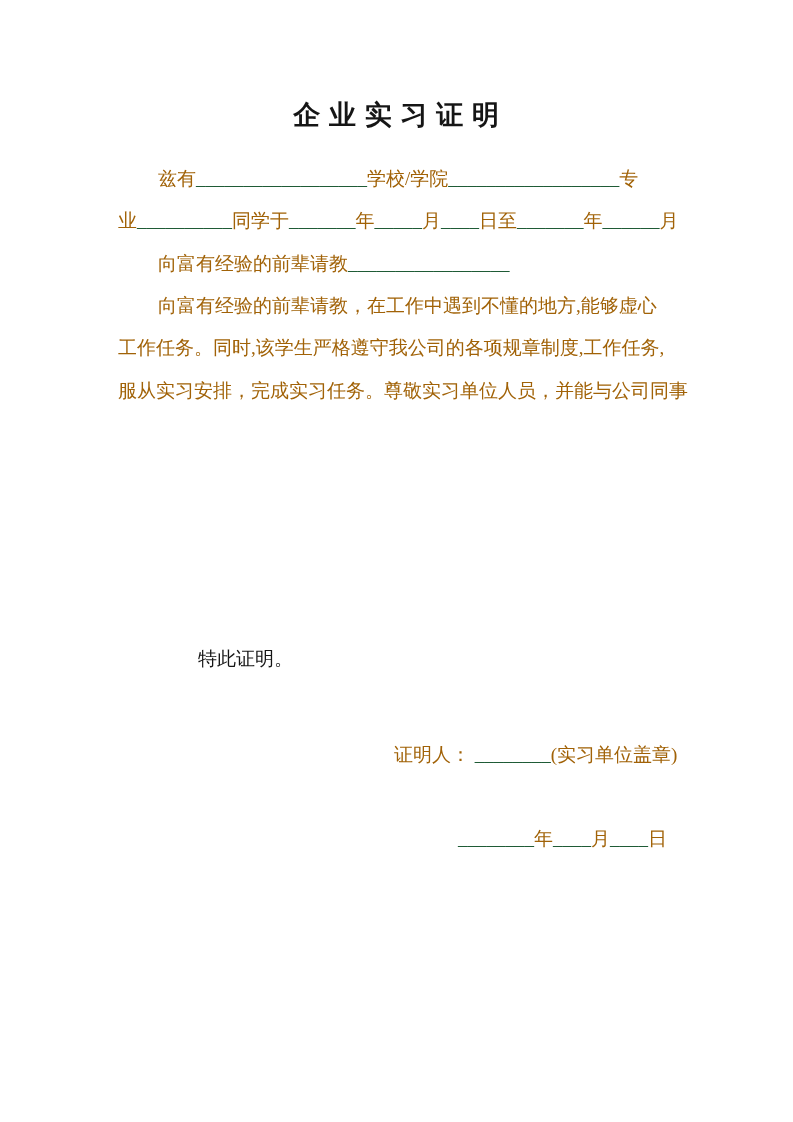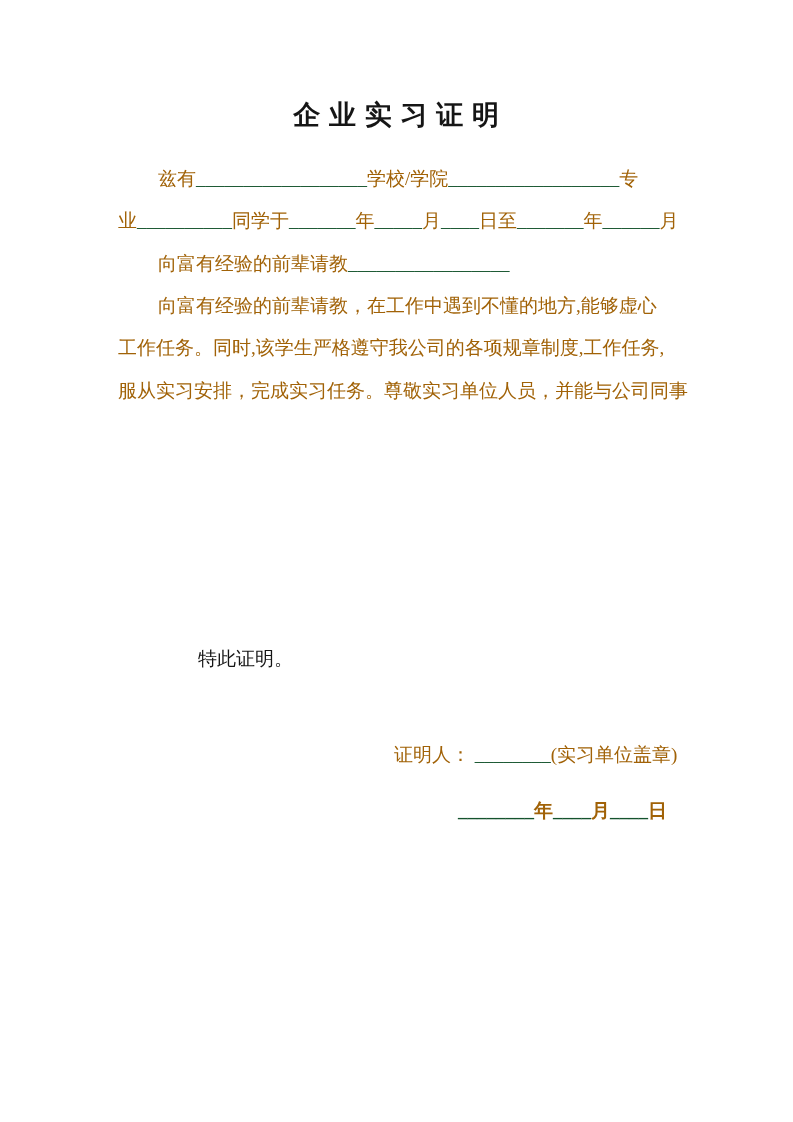--- a/index.html
+++ b/index.html
@@ -20,21 +20,21 @@
   .flow { position:absolute; left:118px; top:158px; width:560px; }
   .line {
     height:42.35px; line-height:42.35px;
     font-size:19px; white-space:nowrap;
   }
   .line.indent { padding-left:40px; }
   .txt { color:#a16207; }
   .blank { color:#14532d; }
   .closing { position:absolute; left:158px; top:638px;margin-left:40px; }
   .signer  { position:absolute; left:382px; top:734px;margin-left:12px; }
-  .dateline{ position:absolute; left:458px; top:790px;font-weight:bold; }
+  .dateline{ position:absolute; left:458px; top:818px; }
 </style>
 </head>
 <body>
 
 <div class="page">
   <h1 class="title">企 业 实 习 证 明</h1>
   <div class="flow" id="flow">
       <div class="line indent"><span class="txt">兹有</span><span class="blank">__________________</span><span class="txt">学校/学院</span><span class="blank">__________________</span><span class="txt">专</span></div>
       <div class="line"><span class="txt">业</span><span class="blank">__________</span><span class="txt">同学于</span><span class="blank">_______</span><span class="txt">年</span><span class="blank">_____</span><span class="txt">月</span><span class="blank">____</span><span class="txt">日至</span><span class="blank">_______</span><span class="txt">年</span><span class="blank">______</span><span class="txt">月</span></div>
       <div class="line indent"><span class="txt">向富有经验的前辈请教</span><span class="blank">_________________</span></div>

